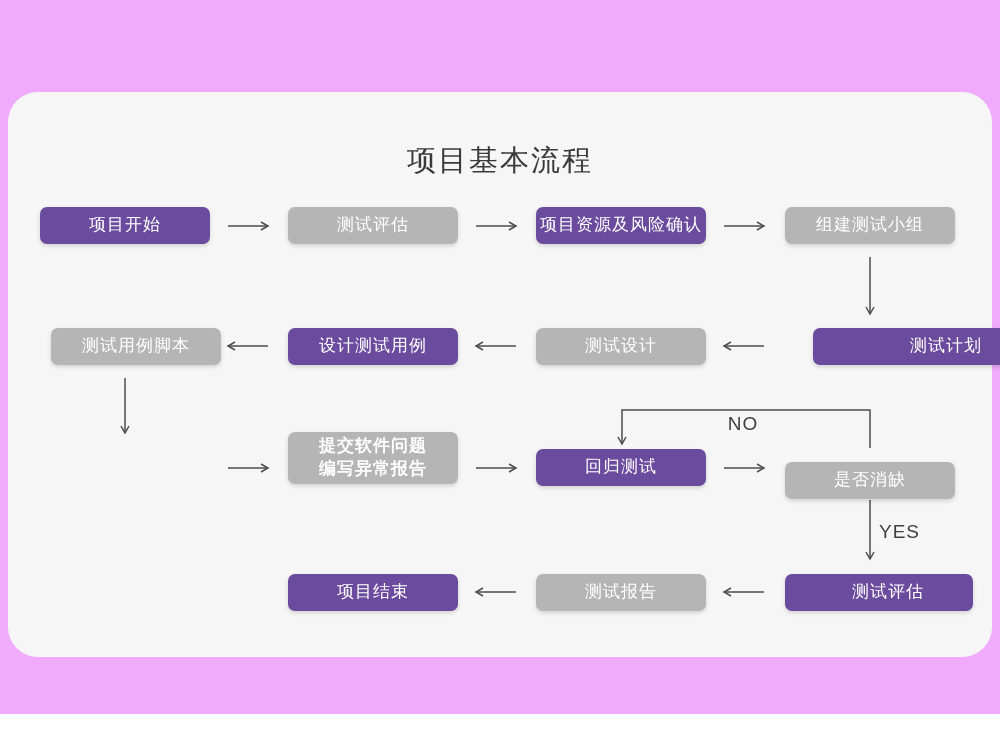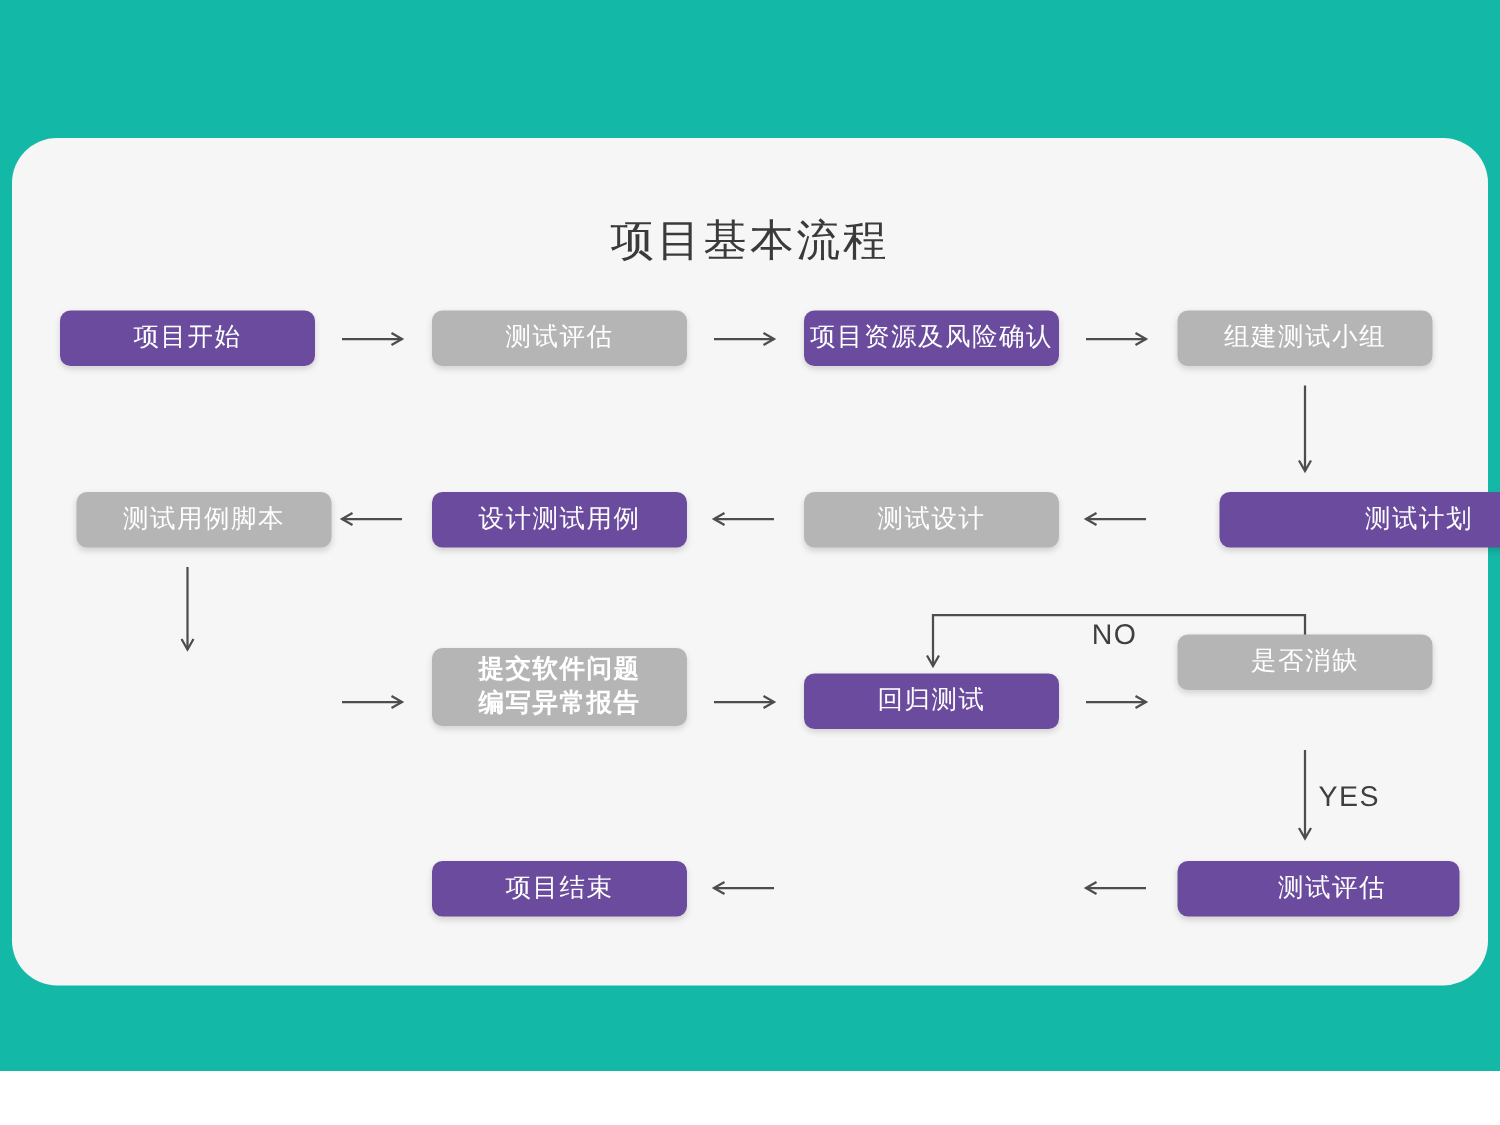--- a/index.html
+++ b/index.html
@@ -1,21 +1,21 @@
 <!DOCTYPE html>
 <html><head>
 <meta charset="utf-8">
 <style>
   html, body { margin: 0; padding: 0; background: #ffffff; }
   body { font-family: "Liberation Sans", "DejaVu Sans", sans-serif; }
   .stage {
     position: relative;
     width: 1000px;
     height: 714px;
-    background: #14b8a6;
+    background: #f0abfc;
     overflow: hidden;
   }
   .card {
     position: absolute;
     left: 8px;
     top: 92px;
     width: 984px;
     height: 565px;
     background: #f6f6f6;
     border-radius: 30px;
@@ -54,21 +54,21 @@
   .n1  { left: 288px; top: 207px; }
   .n2  { left: 536px; top: 207px; }
   .n3  { left: 785px; top: 207px; }
   .n4  { left: 40px;  top: 328px; margin-left: 11px; }
   .n5  { left: 288px; top: 328px; }
   .n6  { left: 536px; top: 328px; }
   .n7  { left: 813px; top: 328px; padding-left: 48px; }
   .n8  { left: 40px;  top: 449px; }
   .n9  { left: 288px; top: 432px; height: 52px; font-weight: bold; }
   .n10 { left: 536px; top: 449px; }
-  .n11 { left: 785px; top: 423px; }
+  .n11 { left: 785px; top: 462px; }
   .n12 { left: 288px; top: 574px; }
   .n13 { left: 536px; top: 574px; }
   .n14 { left: 785px; top: 574px; padding-left: 18px; }
 
   .connectors {
     position: absolute;
     left: 0; top: 0;
     width: 1000px;
     height: 750px;
     pointer-events: none;
@@ -133,15 +133,16 @@
   <div class="node gray   n3">组建测试小组</div>
   <div class="node gray   n4">测试用例脚本</div>
   <div class="node purple n5">设计测试用例</div>
   <div class="node gray   n6">测试设计</div>
   <div class="node purple n7">测试计划</div>
   <div class="node gray   n9">提交软件问题
 编写异常报告</div>
   <div class="node purple n10">回归测试</div>
   <div class="node gray   n11">是否消缺</div>
   <div class="node purple n12">项目结束</div>
+  <div class="node gray   n13">测试报告</div>
   <div class="node purple n14">测试评估</div>
 
 </div>
 
 </body></html>

